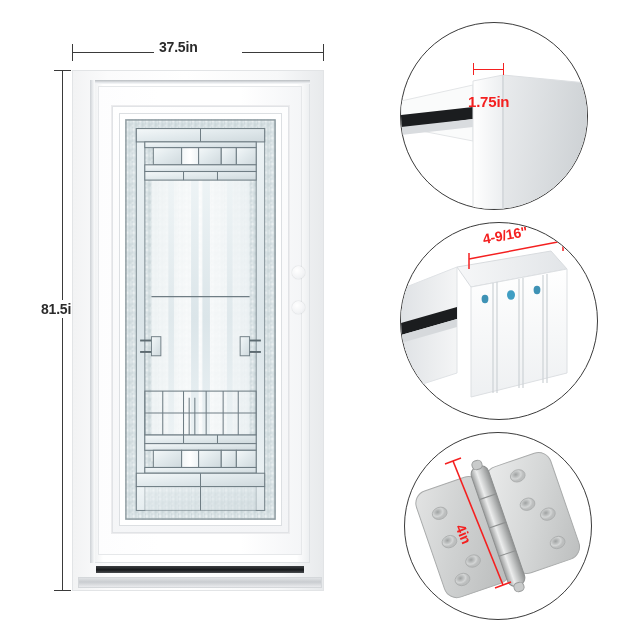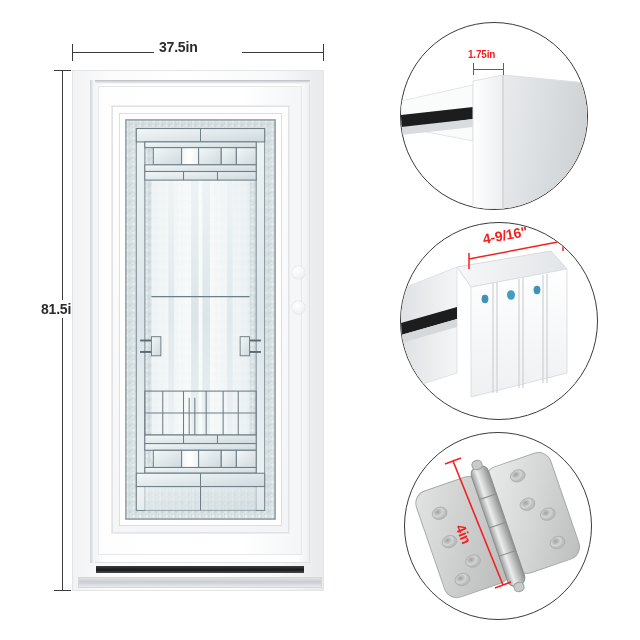--- a/index.html
+++ b/index.html
@@ -60,21 +60,21 @@
       background:linear-gradient(180deg,#3c3f42,#17191b 55%,#4a4d50);}
   .sill{position:absolute;left:6px;right:2px;bottom:3px;height:11px;
       background:linear-gradient(180deg,#e6e8ea,#c9ccd0 45%,#f0f1f3);
       box-shadow:inset 0 0 0 1px #d5d8db;}
 
   
   .detail{position:absolute;border-radius:50%;border:1.5px solid #3b3b3b;
       overflow:hidden;background:#fff;}
 
   
-  .lbl-1-75{font-size:10px;}
+  .lbl-1-75{font-size:15px;margin-top:44px;}
   .lbl-4916{font-size:14px;}
   .lbl-4in{font-size:14px;}
 </style>
 </head>
 <body>
 
 <div id="stage">
 
   <div class="hline" style="left:72px;top:52px;width:251px;"></div>
   <div class="tickv" style="left:72px;top:44px;height:17px;"></div>

